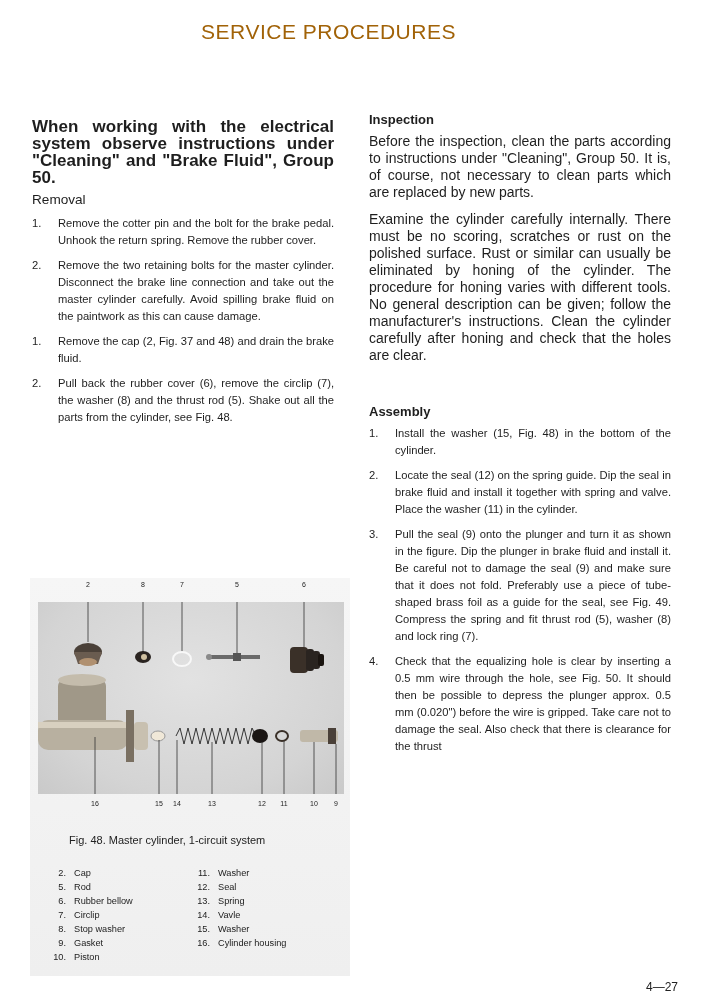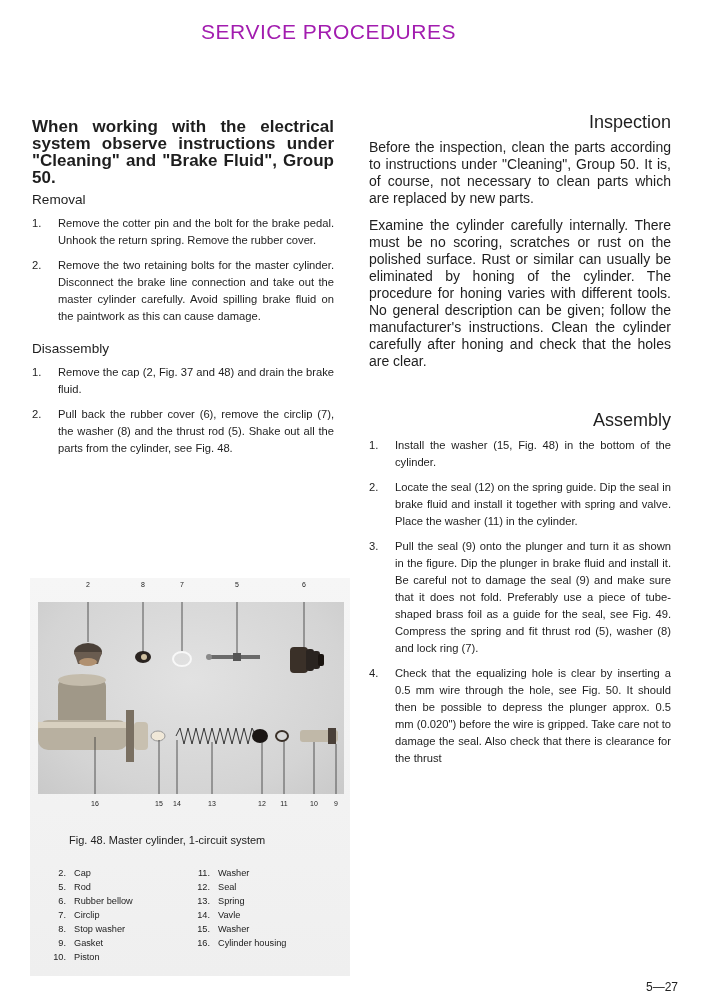--- a/index.html
+++ b/index.html
@@ -3,34 +3,34 @@
 <meta charset="utf-8">
 <style>
   html, body { margin: 0; padding: 0; }
   body {
     width: 705px; height: 1001px; position: relative; overflow: hidden;
     background: #ffffff; color: #1e1e1e;
     font-family: "Liberation Sans", sans-serif;
   }
   .page-title {
     position: absolute; left: 0; width: 657px; top: 20px; text-align: center;
-    font-size: 21px; letter-spacing: 0.5px; color: #a21caf;
+    font-size: 21px; letter-spacing: 0.5px; color: #a16207;
   }
   .col-left { position: absolute; left: 32px; top: 118px; width: 302px; }
   .col-right { position: absolute; left: 369px; top: 112px; width: 302px; }
   .intro { font-size: 17px; font-weight: bold; line-height: 17px; text-align: justify; text-align-last: left; margin: 0; }
   .h1 { font-size: 15.5px; margin: 46px 0 0 0; font-weight: normal; letter-spacing: 0.2px; }
   .h2 { font-size: 13.6px; font-weight: normal; margin: 6px 0 8px 0; }
   .h2.spaced { margin-top: 16px; }
   .steps { list-style: none; margin: 0; padding: 0; }
   .steps li { display: flex; font-size: 11.2px; line-height: 17px; margin-bottom: 8px; }
   .steps .num { width: 26px; flex: 0 0 26px; }
   .steps .txt { flex: 1; text-align: justify; text-align-last: left; }
   .para { font-size: 14px; line-height: 17px; text-align: justify; text-align-last: left; margin: 0 0 10px 0; }
-  .r-h2 { font-size: 18px; margin: 0 0 6px 0; font-weight: normal; text-align: right; }
+  .r-h2 { font-size: 13px; margin: 0 0 6px 0; font-weight: bold; }
   .assembly-h { margin-top: 40px; }
 
   .figure {
     position: absolute; left: 30px; top: 578px; width: 320px; height: 398px;
     background: linear-gradient(180deg, #f6f6f6 0%, #efefef 100%);
   }
   .photo {
     position: absolute; left: 8px; top: 24px; width: 306px; height: 192px;
     background: radial-gradient(ellipse at 50% 40%, #e2e2e2 0%, #d4d4d4 70%, #c9c9c9 100%);
   }
@@ -54,21 +54,20 @@
     <li>
       <span class="num">1.</span>
       <span class="txt">Remove the cotter pin and the bolt for the brake pedal. Unhook the return spring. Remove the rubber cover.</span>
     </li>
     <li>
       <span class="num">2.</span>
       <span class="txt">Remove the two retaining bolts for the master cylinder. Disconnect the brake line connection and take out the master cylinder carefully. Avoid spilling brake fluid on the paintwork as this can cause damage.</span>
     </li>
   </ol>
 
-  <h2 class="h2 spaced">Disassembly</h2>
   <ol class="steps">
     <li>
       <span class="num">1.</span>
       <span class="txt">Remove the cap (2, Fig. 37 and 48) and drain the brake fluid.</span>
     </li>
     <li>
       <span class="num">2.</span>
       <span class="txt">Pull back the rubber cover (6), remove the circlip (7), the washer (8) and the thrust rod (5). Shake out all the parts from the cylinder, see Fig. 48.</span>
     </li>
   </ol>
@@ -239,13 +238,13 @@
       <span class="num">3.</span>
       <span class="txt">Pull the seal (9) onto the plunger and turn it as shown in the figure. Dip the plunger in brake fluid and install it. Be careful not to damage the seal (9) and make sure that it does not fold. Preferably use a piece of tube-shaped brass foil as a guide for the seal, see Fig. 49. Compress the spring and fit thrust rod (5), washer (8) and lock ring (7).</span>
     </li>
     <li>
       <span class="num">4.</span>
       <span class="txt">Check that the equalizing hole is clear by inserting a 0.5 mm wire through the hole, see Fig. 50. It should then be possible to depress the plunger approx. 0.5 mm (0.020") before the wire is gripped. Take care not to damage the seal. Also check that there is clearance for the thrust</span>
     </li>
   </ol>
 </div>
 
-<div class="page-number">5—27</div>
+<div class="page-number">4—27</div>
 
 </body></html>

